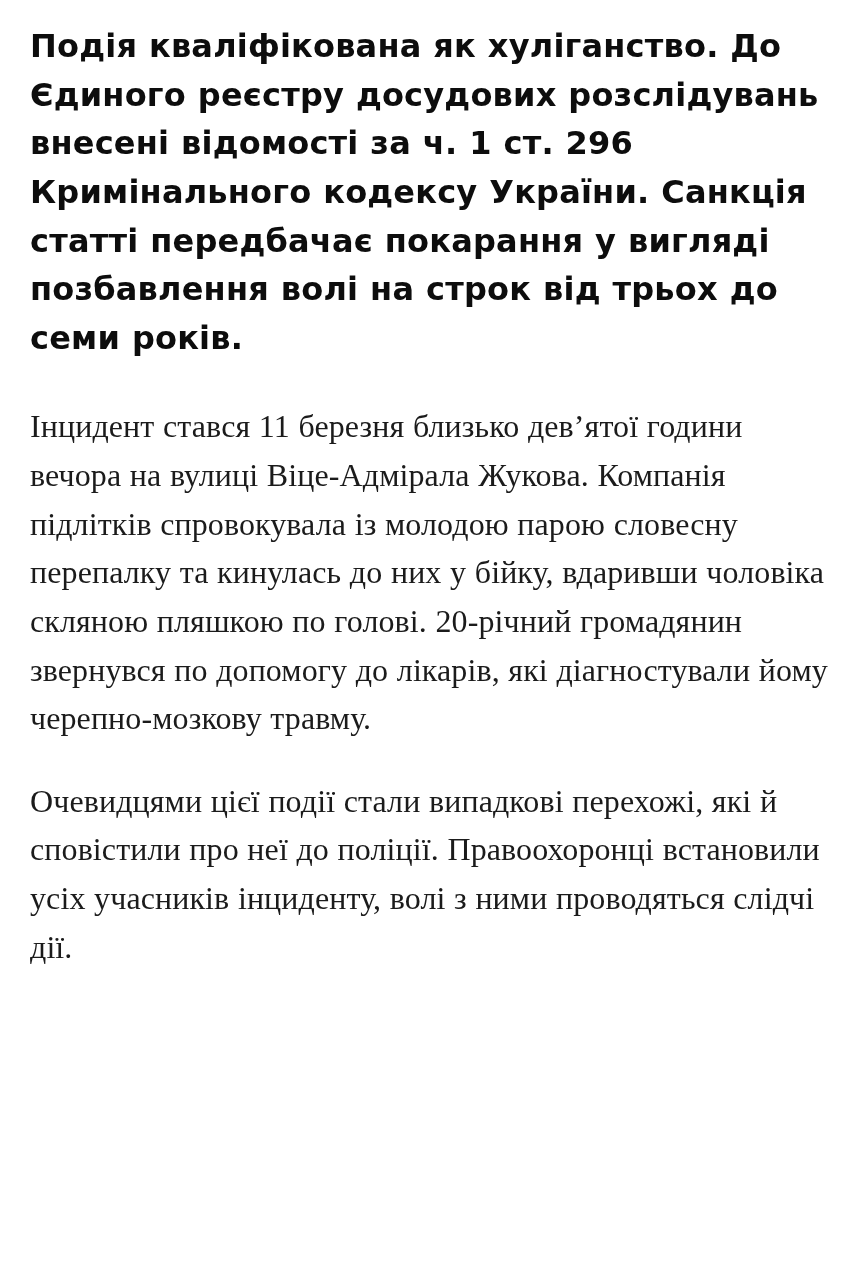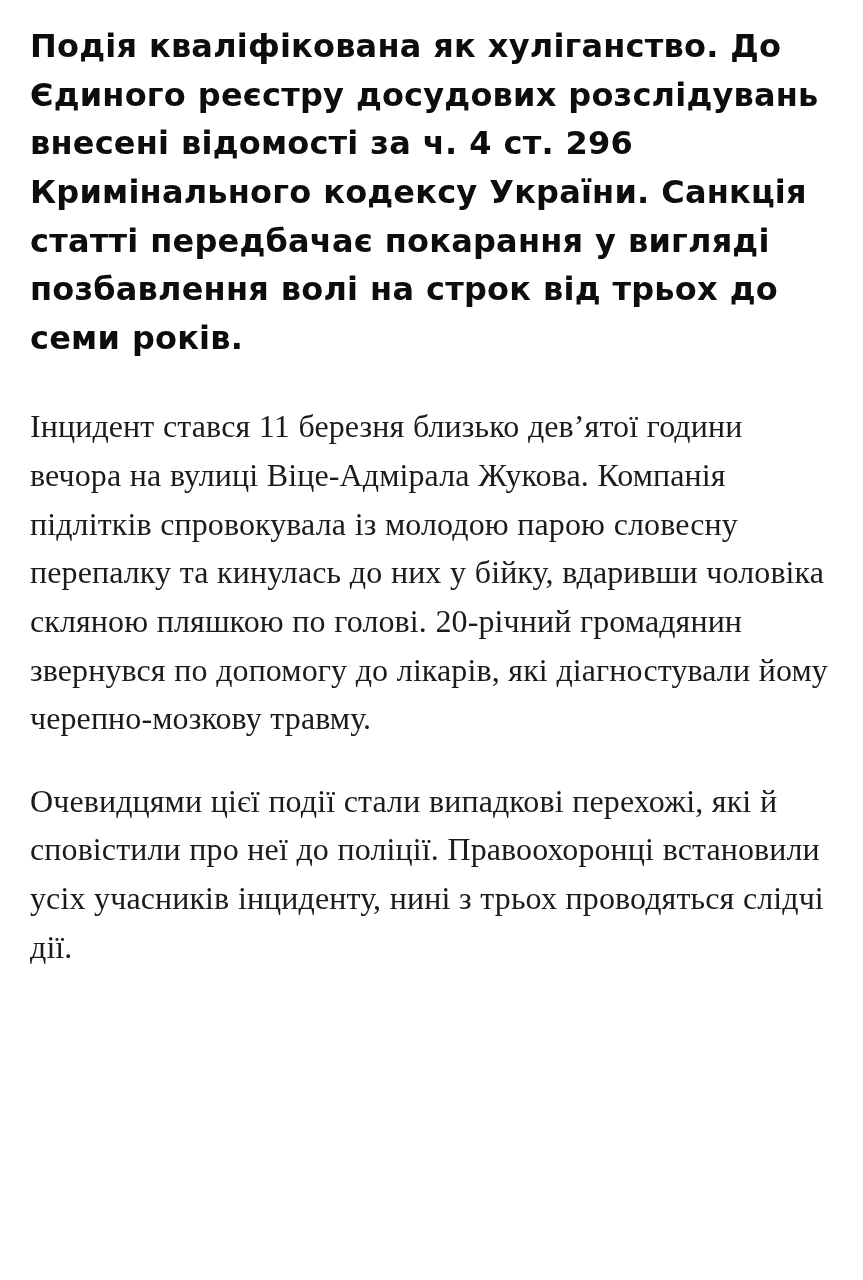--- a/index.html
+++ b/index.html
@@ -47,17 +47,17 @@
   }
   .para.body:last-child {
     margin-bottom: 0;
   }
 </style>
 </head>
 <body>
 
 <div class="page">
   <article class="article">
-    <p class="para lead">Подія кваліфікована як хуліганство. До Єдиного реєстру досудових розслідувань внесені відомості за ч. 4 ст. 296 Кримінального кодексу України. Санкція статті передбачає покарання у вигляді позбавлення волі на строк від трьох до семи років.</p>
+    <p class="para lead">Подія кваліфікована як хуліганство. До Єдиного реєстру досудових розслідувань внесені відомості за ч. 1 ст. 296 Кримінального кодексу України. Санкція статті передбачає покарання у вигляді позбавлення волі на строк від трьох до семи років.</p>
     <p class="para body">Інцидент стався 11 березня близько дев’ятої години вечора на вулиці Віце-Адмірала Жукова. Компанія підлітків спровокувала із молодою парою словесну перепалку та кинулась до них у бійку, вдаривши чоловіка скляною пляшкою по голові. 20-річний громадянин звернувся по допомогу до лікарів, які діагностували йому черепно-мозкову травму.</p>
-    <p class="para body">Очевидцями цієї події стали випадкові перехожі, які й сповістили про неї до поліції. Правоохоронці встановили усіх учасників інциденту, нині з трьох проводяться слідчі дії.</p>
+    <p class="para body">Очевидцями цієї події стали випадкові перехожі, які й сповістили про неї до поліції. Правоохоронці встановили усіх учасників інциденту, волі з ними проводяться слідчі дії.</p>
   </article>
 </div>
 
 </body></html>

